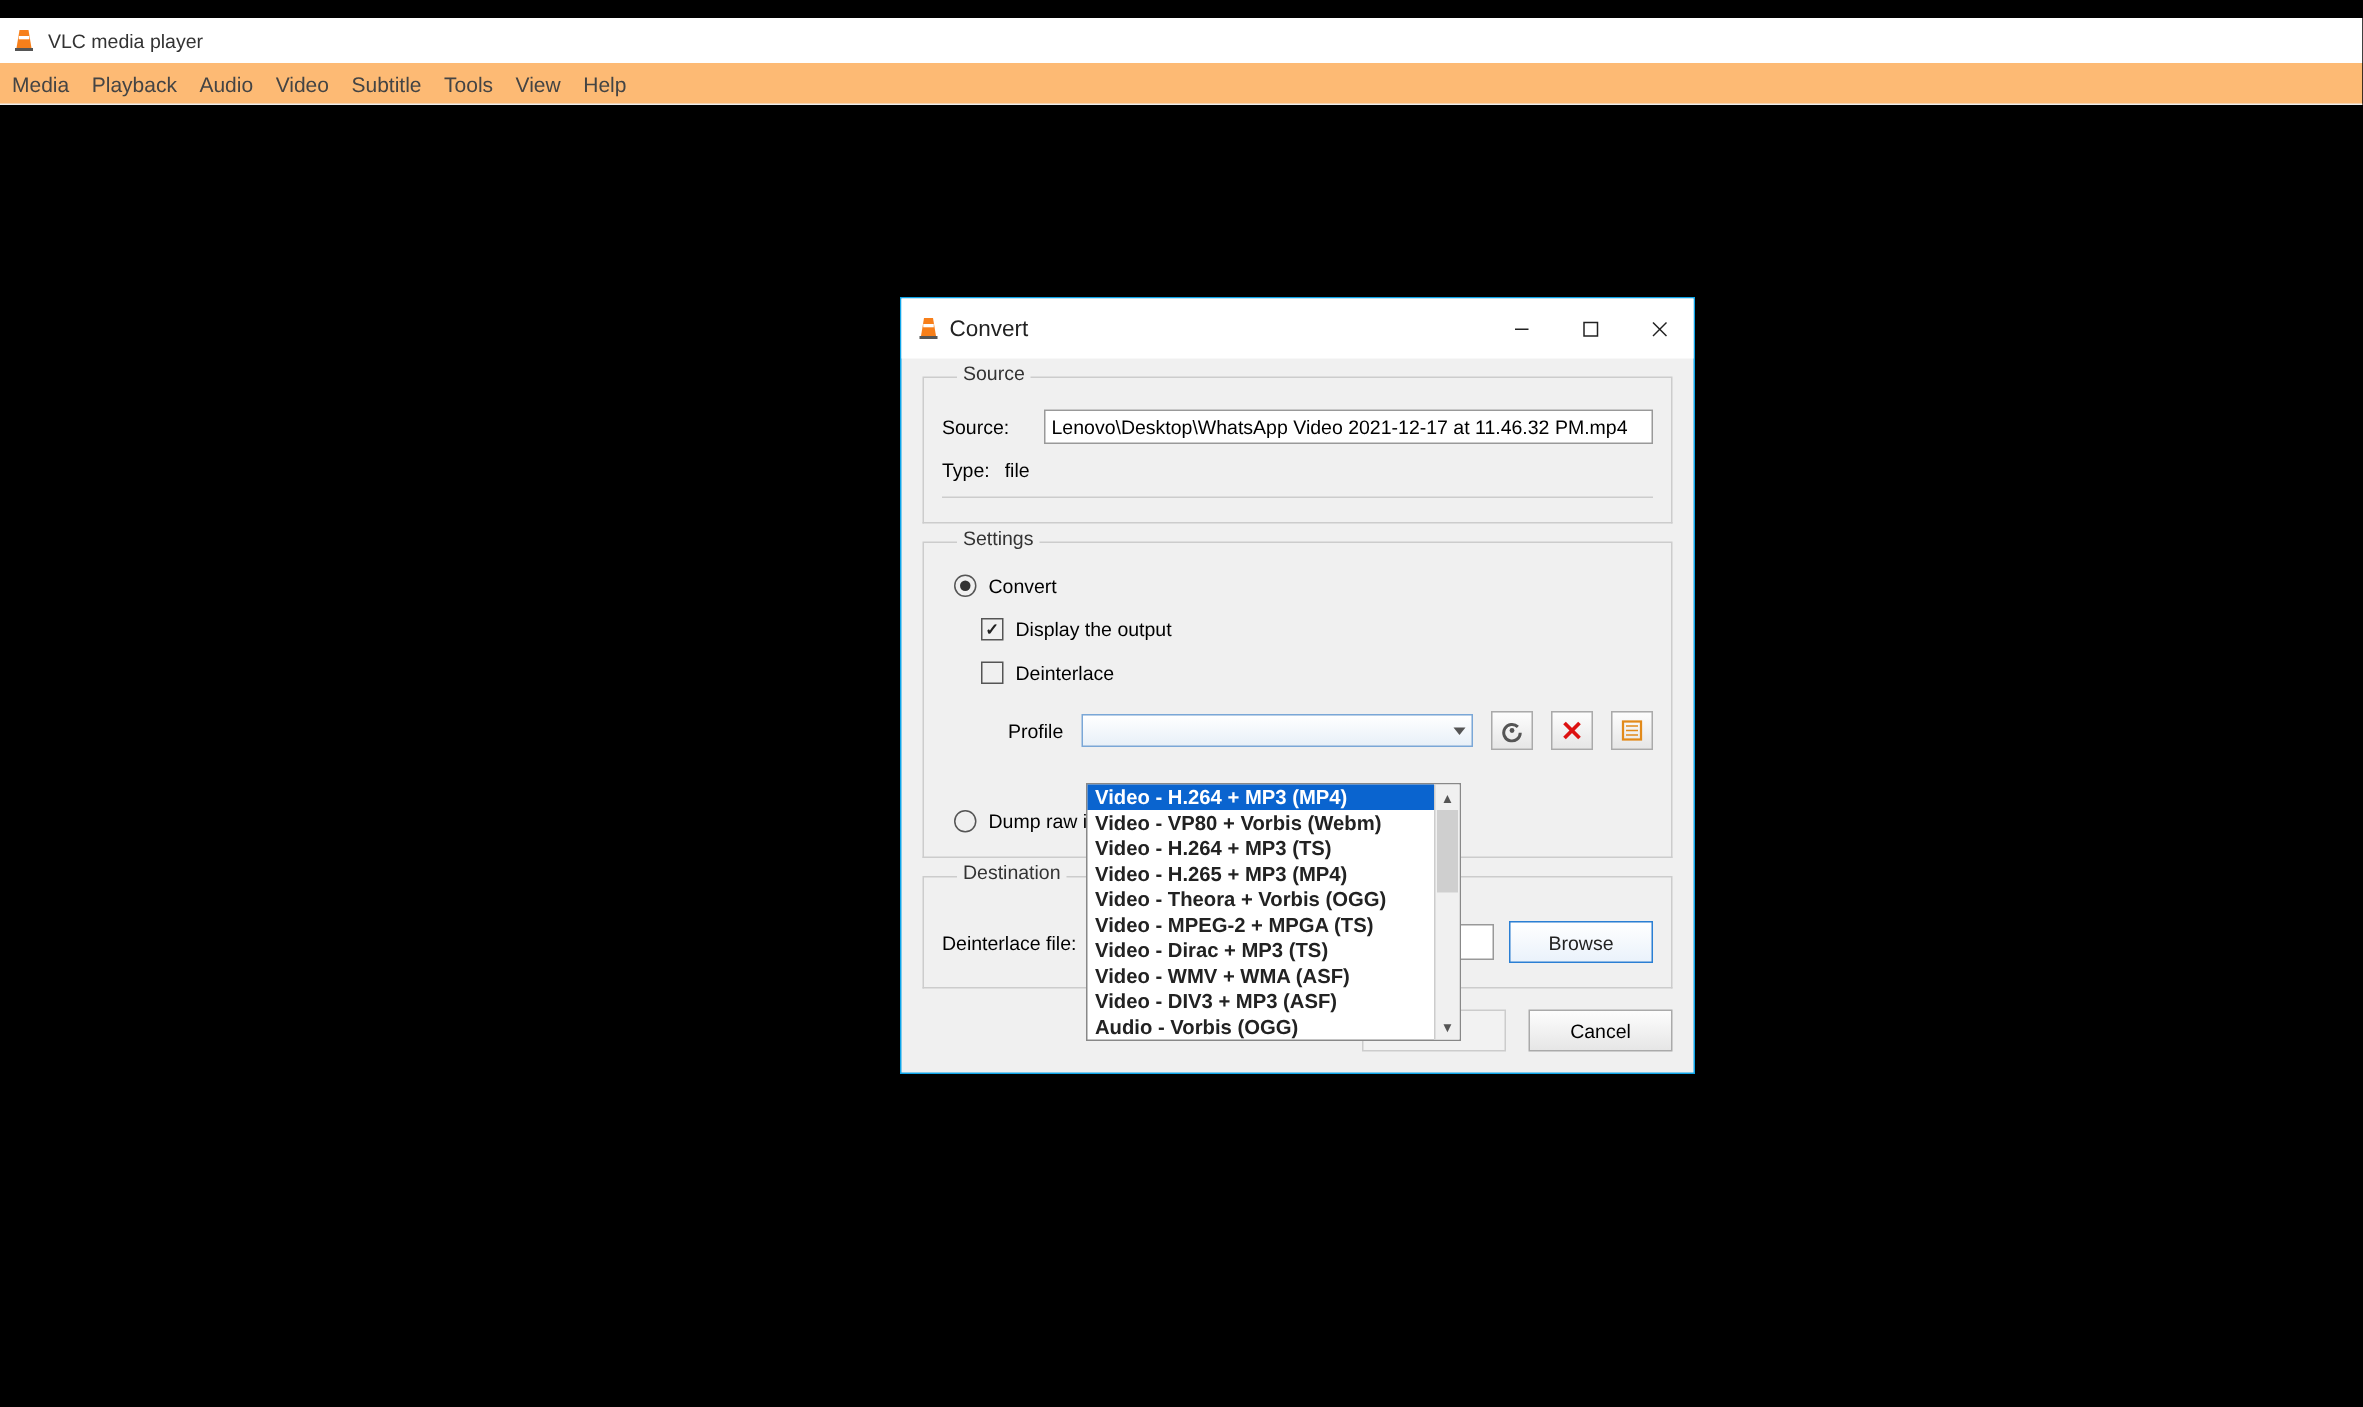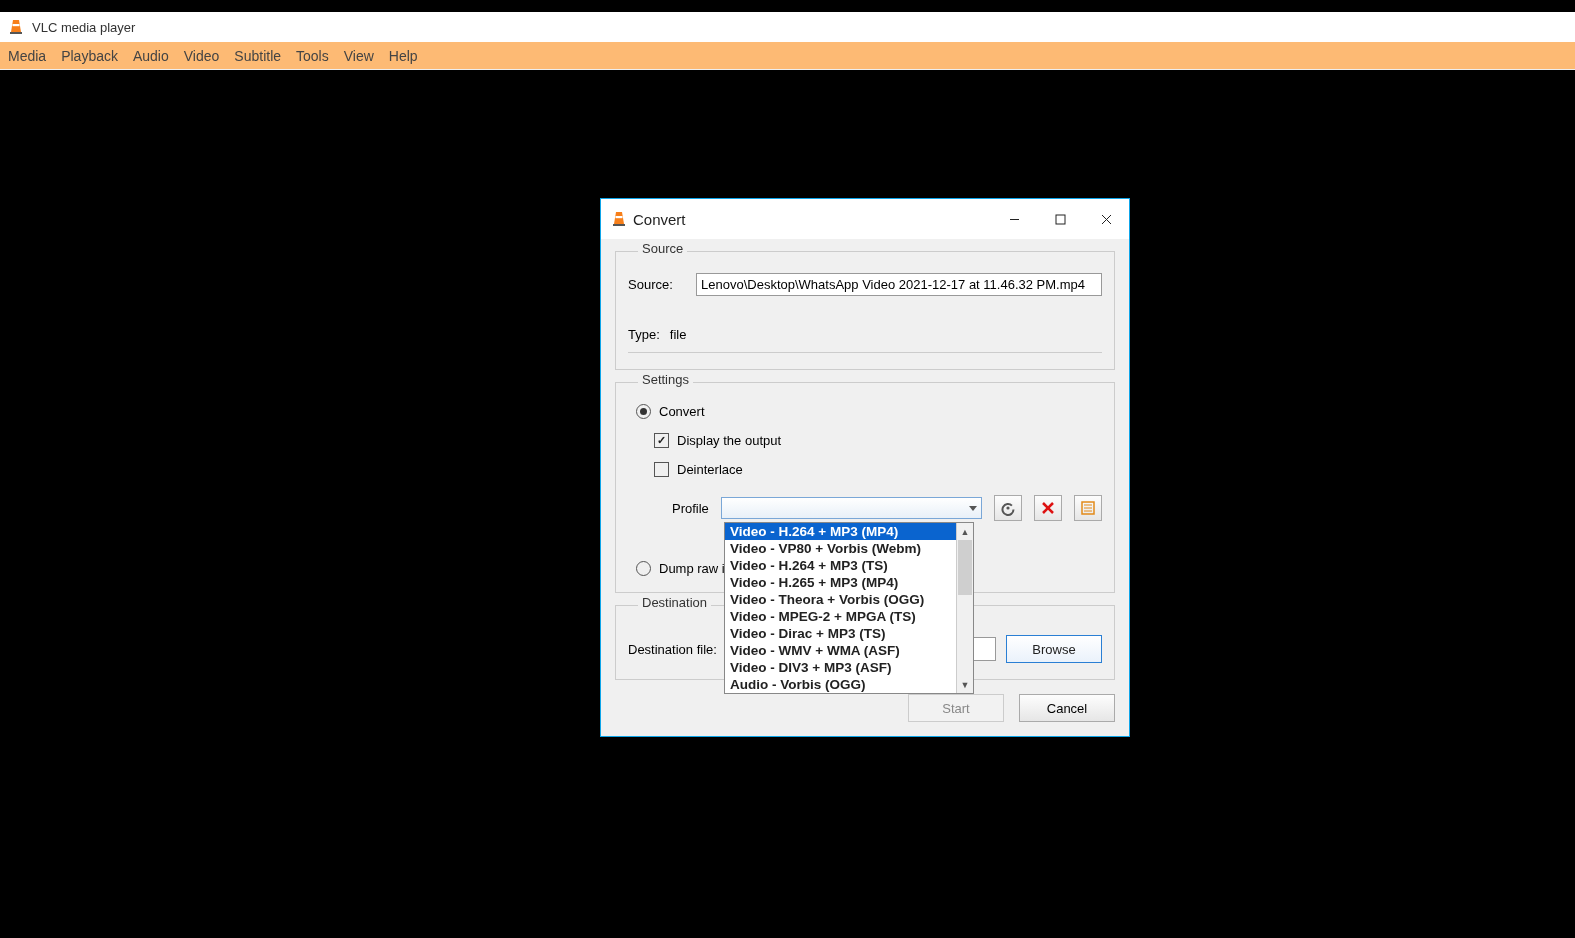--- a/index.html
+++ b/index.html
@@ -22,21 +22,21 @@
     .dialog-body { padding: 12px 14px 14px; }
 
     .group { border: 1px solid #ccc; border-top: none; padding: 8px 12px 16px; margin-bottom: 12px; position: relative; }
     .group::before { content: ""; position: absolute; top: 0; left: 0; right: 0; height: 1px; background: #ccc; }
     .group-label { position: absolute; top: -10px; left: 22px; background: #f0f0f0; padding: 0 4px; font-size: 13px; color: #333; }
 
     .src-row { display: flex; align-items: center; gap: 20px; margin-top: 14px; }
     .src-row label { font-size: 13px; min-width: 48px; }
     .src-input { flex: 1; padding: 3px 4px; font-size: 13px; background: #fff; border: 1px solid #999; }
     .type-row { display: flex; align-items: center; gap: 10px; margin-top: 10px; border-bottom: 1px solid #ccc; padding-bottom: 10px; }
-    .type-row span { font-size: 13px; margin-top: 21px; }
+    .type-row span { font-size: 13px; }
 
     .settings .opt-row { display: flex; align-items: center; gap: 8px; margin-top: 14px; margin-left: 8px; }
     .settings .radio-circle { width: 15px; height: 15px; border: 1px solid #555; border-radius: 50%; display: flex; align-items: center; justify-content: center; }
     .settings .radio-circle.checked::after { content: ""; width: 7px; height: 7px; background: #333; border-radius: 50%; }
     .settings .chk-box { width: 15px; height: 15px; border: 1px solid #555; display: flex; align-items: center; justify-content: center; font-size: 11px; }
     .settings .chk-box.checked::after { content: "✓"; color: #222; font-weight: bold; }
     .settings label { font-size: 13px; }
     .sub-opts { margin-left: 18px; }
 
     .profile-row { display: flex; align-items: center; gap: 12px; margin-top: 18px; margin-left: 26px; position: relative; }
@@ -177,21 +177,21 @@
       </div>
       <div class="dump-row">
         <span class="radio-circle"></span>
         <label>Dump raw input</label>
       </div>
     </div>
 
     <div class="group">
       <span class="group-label">Destination</span>
       <div class="dest-row">
-        <label>Destination file:</label>
+        <label>Deinterlace file:</label>
         <input class="dest-input" style="">
         <button class="browse-btn">Browse</button>
       </div>
     </div>
 
     <div class="footer">
       <button class="btn start">Start</button>
       <button class="btn">Cancel</button>
     </div>
   </div>

